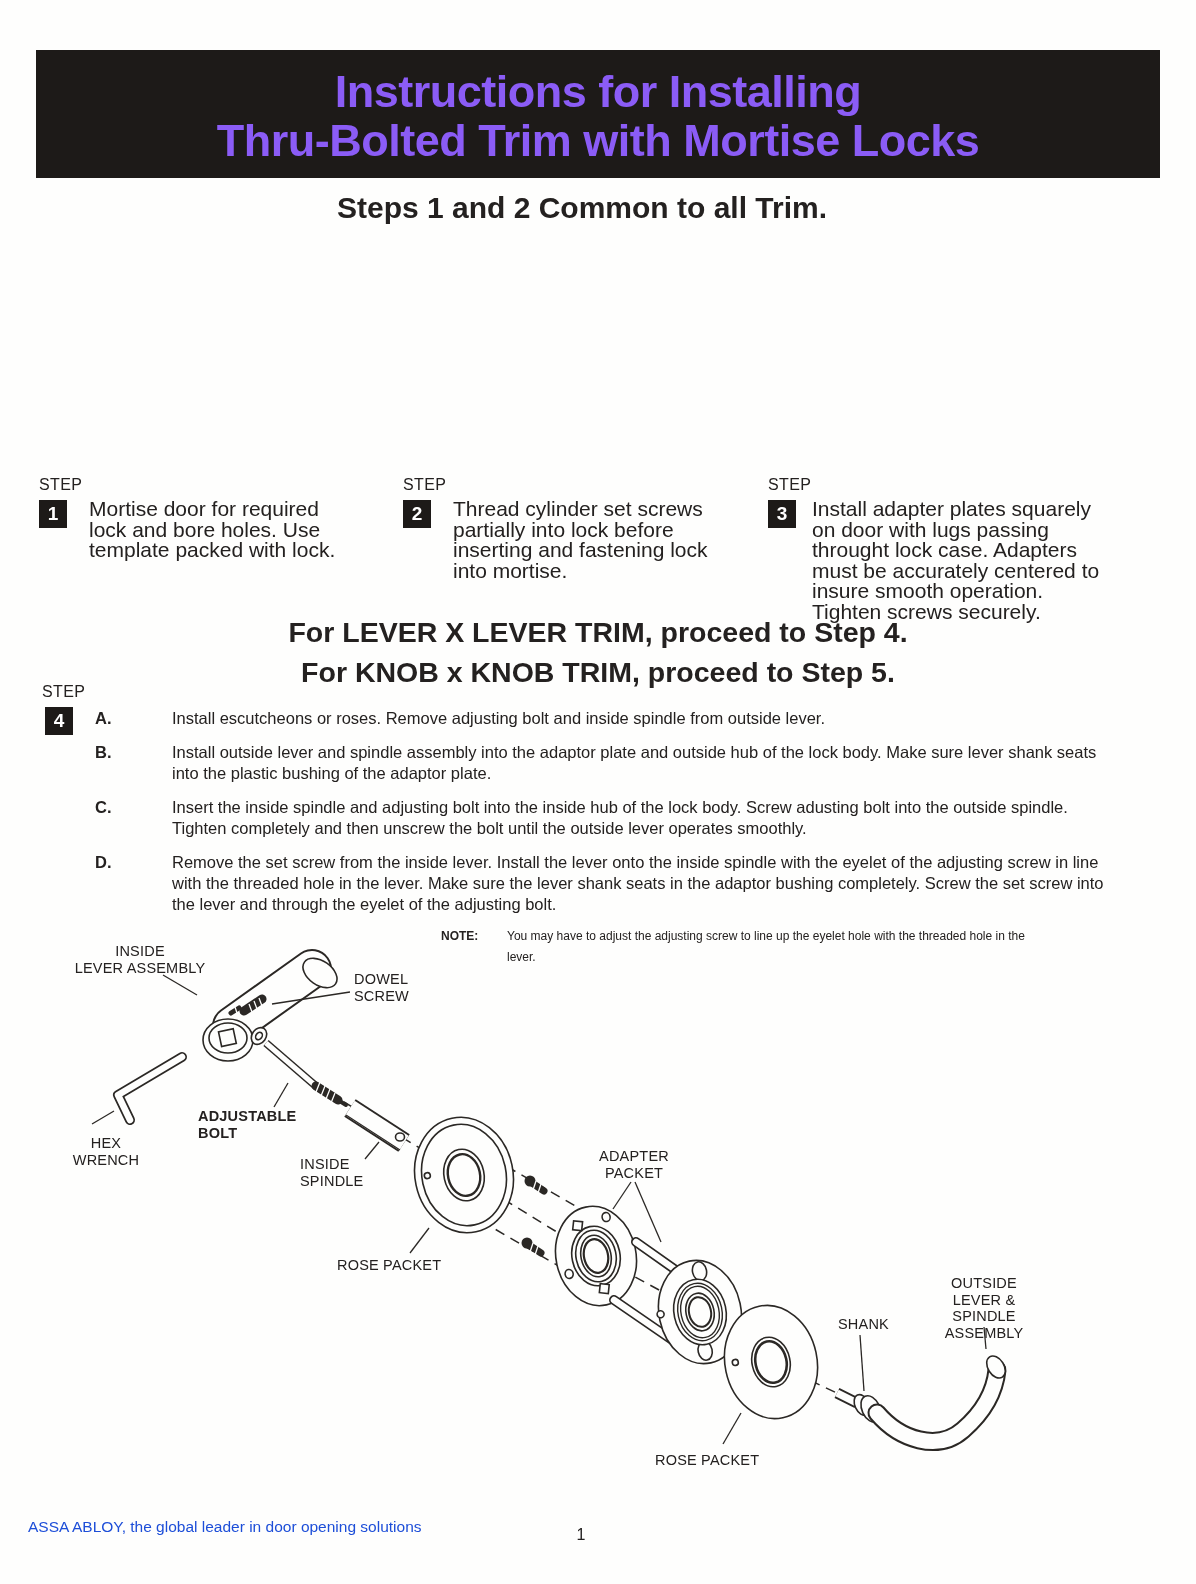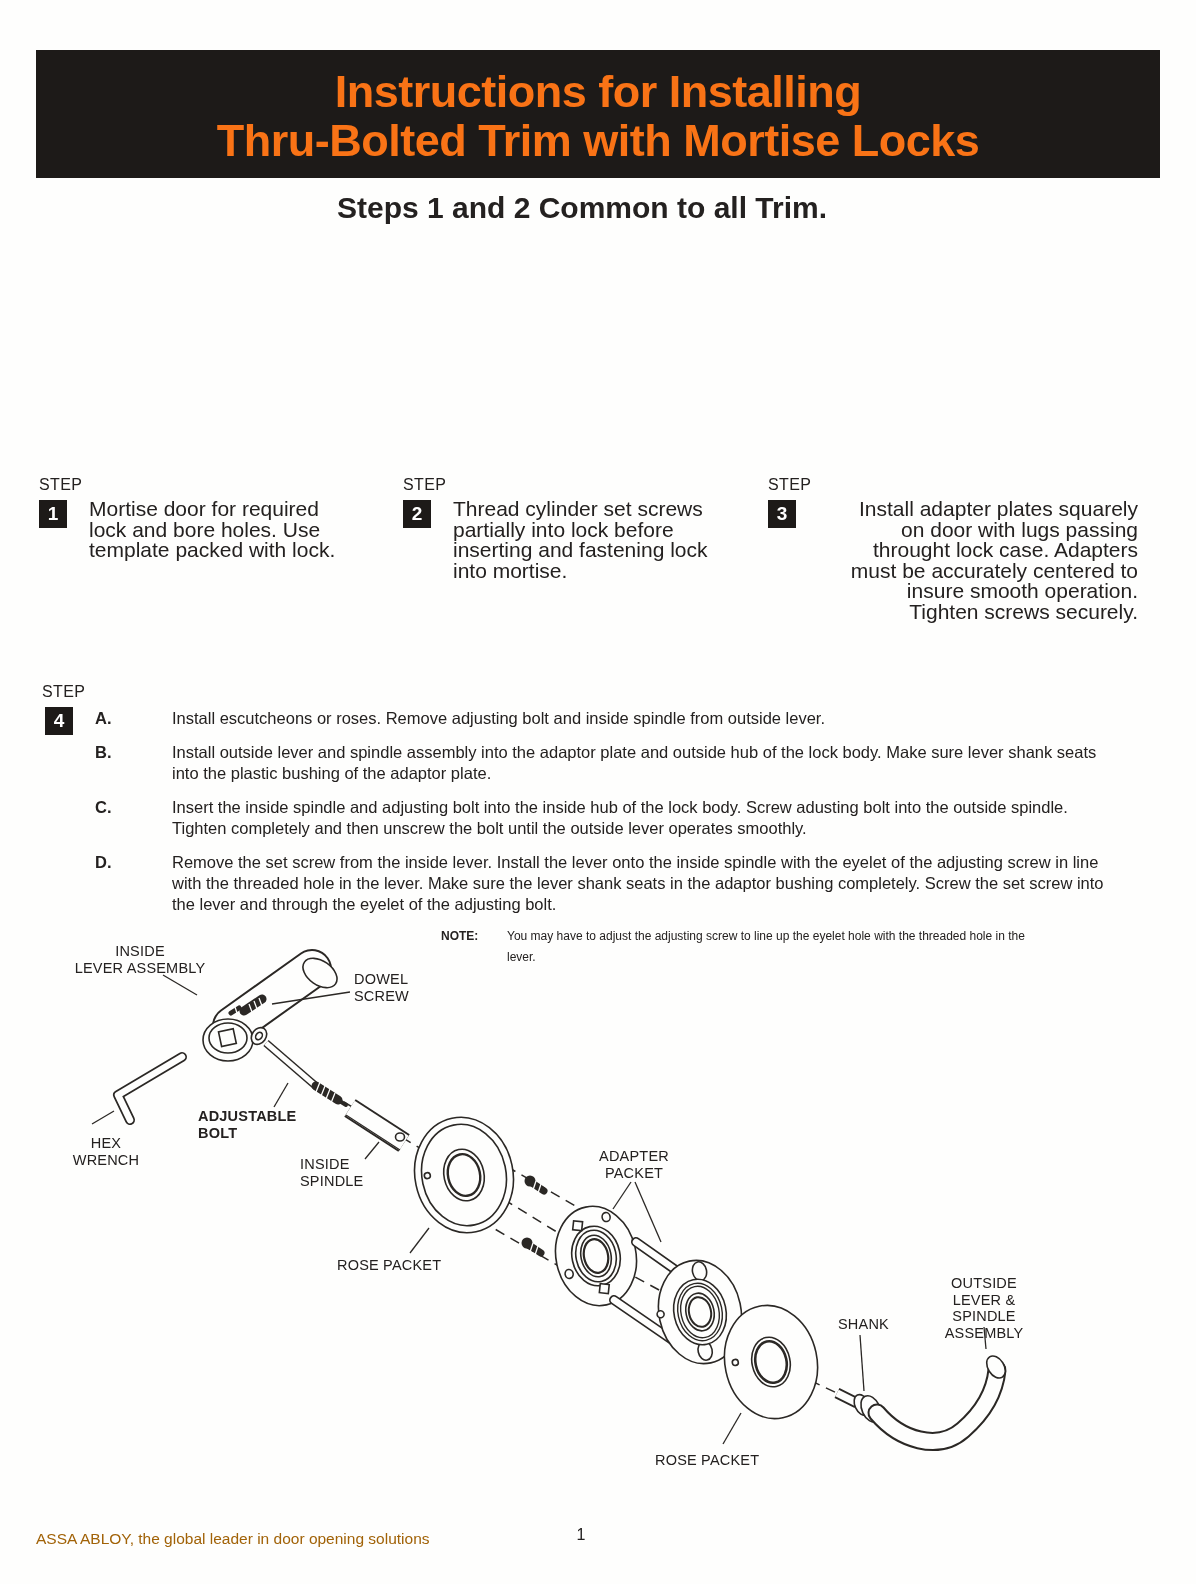--- a/index.html
+++ b/index.html
@@ -1,21 +1,21 @@
 <!DOCTYPE html>
 <html><head>
 <meta charset="utf-8">
 <style>
   html,body{margin:0;padding:0;background:#9a9a9a;}
   .page{position:relative;width:1196px;height:1584px;margin:0 auto;background:#fefefd;
         font-family:"Liberation Sans",sans-serif;color:#242120;overflow:hidden;}
 
   
   .banner{position:absolute;left:36px;top:50px;width:1124px;height:128px;background:#1d1a18;
-          color:#f97316;text-align:center;padding-top:17px;box-sizing:border-box;}
+          color:#8b5cf6;text-align:center;padding-top:17px;box-sizing:border-box;}
   .banner-line{font-size:45px;font-weight:bold;line-height:49px;letter-spacing:-0.5px;}
   .subtitle{position:absolute;left:0;top:191px;width:1164px;text-align:center;
             font-size:30px;font-weight:bold;}
 
   
   .step-word{position:absolute;font-size:16px;letter-spacing:0.4px;}
   .badge{position:absolute;width:28px;height:28px;background:#1d1a18;color:#fff;
          font-weight:bold;font-size:19px;display:flex;align-items:center;justify-content:center;}
   .step-text{position:absolute;font-size:21px;line-height:20.5px;white-space:pre-line;}
 
@@ -41,21 +41,21 @@
   
   .to{stroke:#2b2825;fill:none;}
   .ti{stroke:#fefefd;fill:none;}
   .fw{fill:#fefefd;stroke:#2b2825;stroke-width:1.6;}
   .lnf{fill:none;stroke:#2b2825;}
   .dash{fill:none;stroke:#2b2825;stroke-width:1.5;stroke-dasharray:10 7;}
   .ld{fill:none;stroke:#2b2825;stroke-width:1.3;}
   .wt{stroke:#fefefd;stroke-width:1.3;fill:none;}
   .solid{fill:#2b2825;stroke:none;}
 
-  .footer{position:absolute;left:36px;top:1518px;font-size:15.5px;color:#a16207;margin-top:12px;}
+  .footer{position:absolute;left:28px;top:1518px;font-size:15.5px;color:#1d4ed8;}
   .pagenum{position:absolute;left:556px;top:1526px;width:50px;text-align:center;font-size:16px;}
 </style>
 </head>
 <body>
 
 <div class="page">
 
   <div class="banner">
     <div class="banner-line">Instructions for Installing</div>
     <div class="banner-line">Thru-Bolted Trim with Mortise Locks</div>
@@ -71,23 +71,27 @@
   <div class="step-word" style="left:403px;top:476px;">STEP</div>
   <div class="badge" style="left:403px;top:500px;">
     <span>2</span>
   </div>
   <div class="step-text" style="left:453px;top:499px;width:276px;">Thread cylinder set screws partially into lock before inserting and fastening lock into mortise.</div>
 
   <div class="step-word" style="left:768px;top:476px;">STEP</div>
   <div class="badge" style="left:768px;top:500px;">
     <span>3</span>
   </div>
-  <div class="step-text" style="left:832px;top:499px;width:306px;text-align:right;">Install adapter plates squarely on door with lugs passing throught lock case. Adapters must be accurately centered to insure smooth operation.
+  <div class="step-text" style="left:812px;top:499px;width:306px;">Install adapter plates squarely on door with lugs passing throught lock case. Adapters must be accurately centered to insure smooth operation.
 Tighten screws securely.</div>
 
+  <div class="proceed">
+    <div>For LEVER X LEVER TRIM, proceed to Step 4.</div>
+    <div>For KNOB x KNOB TRIM, proceed to Step 5.</div>
+  </div>
 
   <div class="step-word" style="left:42px;top:683px;">STEP</div>
   <div class="badge" style="left:45px;top:707px;">
     <span>4</span>
   </div>
 
   <div class="items">
     <div class="item">
       <span class="letter">A.</span>
       <span class="itext">Install escutcheons or roses. Remove adjusting bolt and inside spindle from outside lever.</span>

